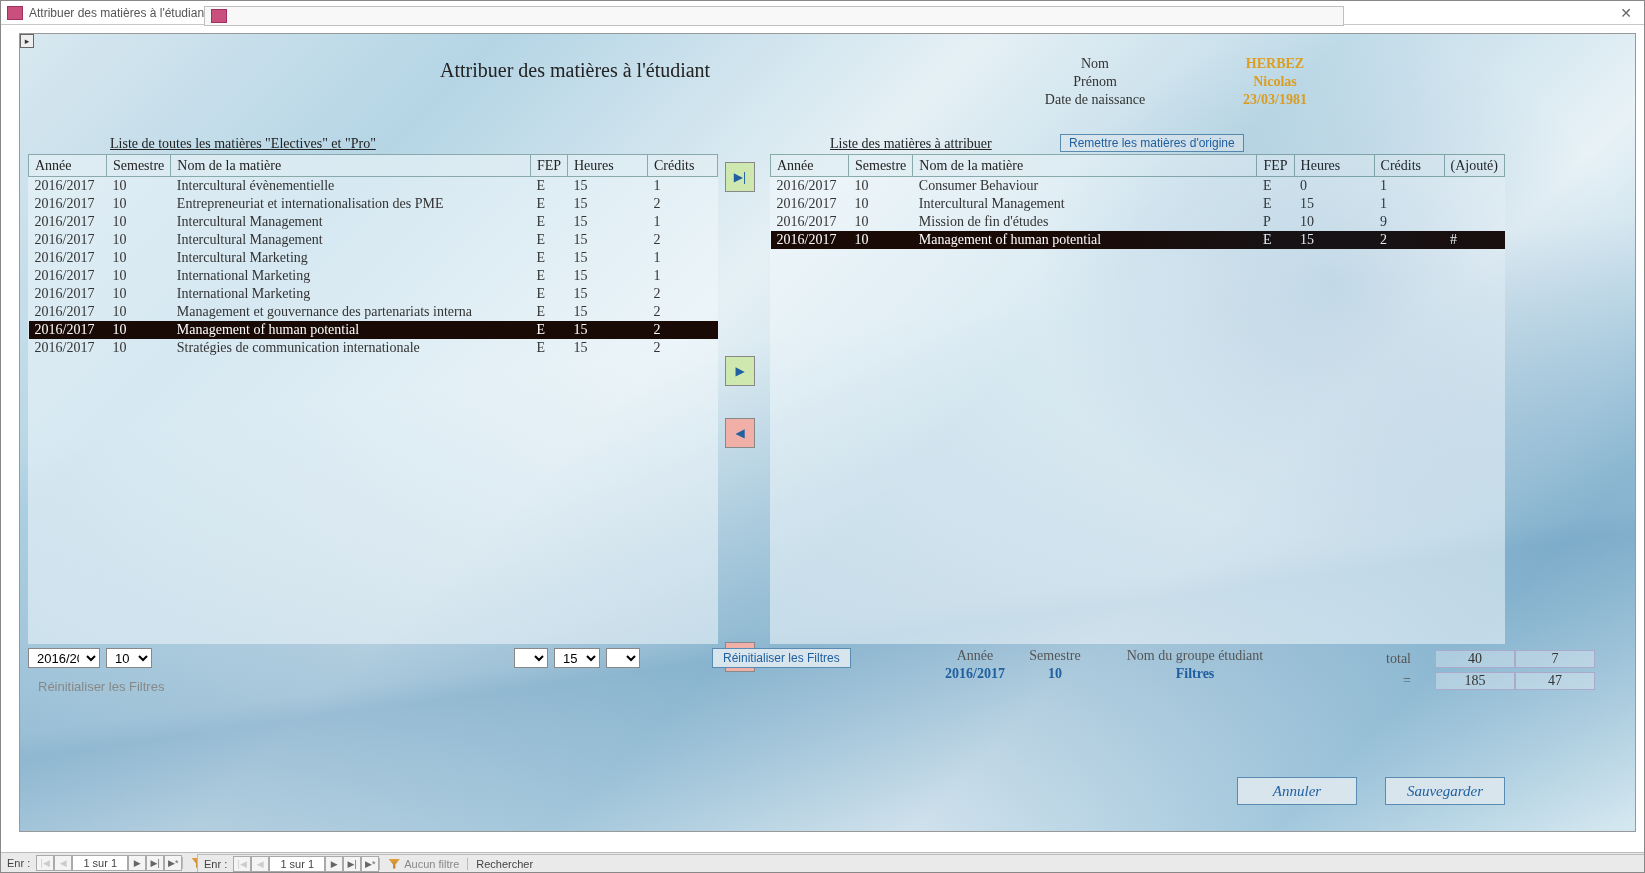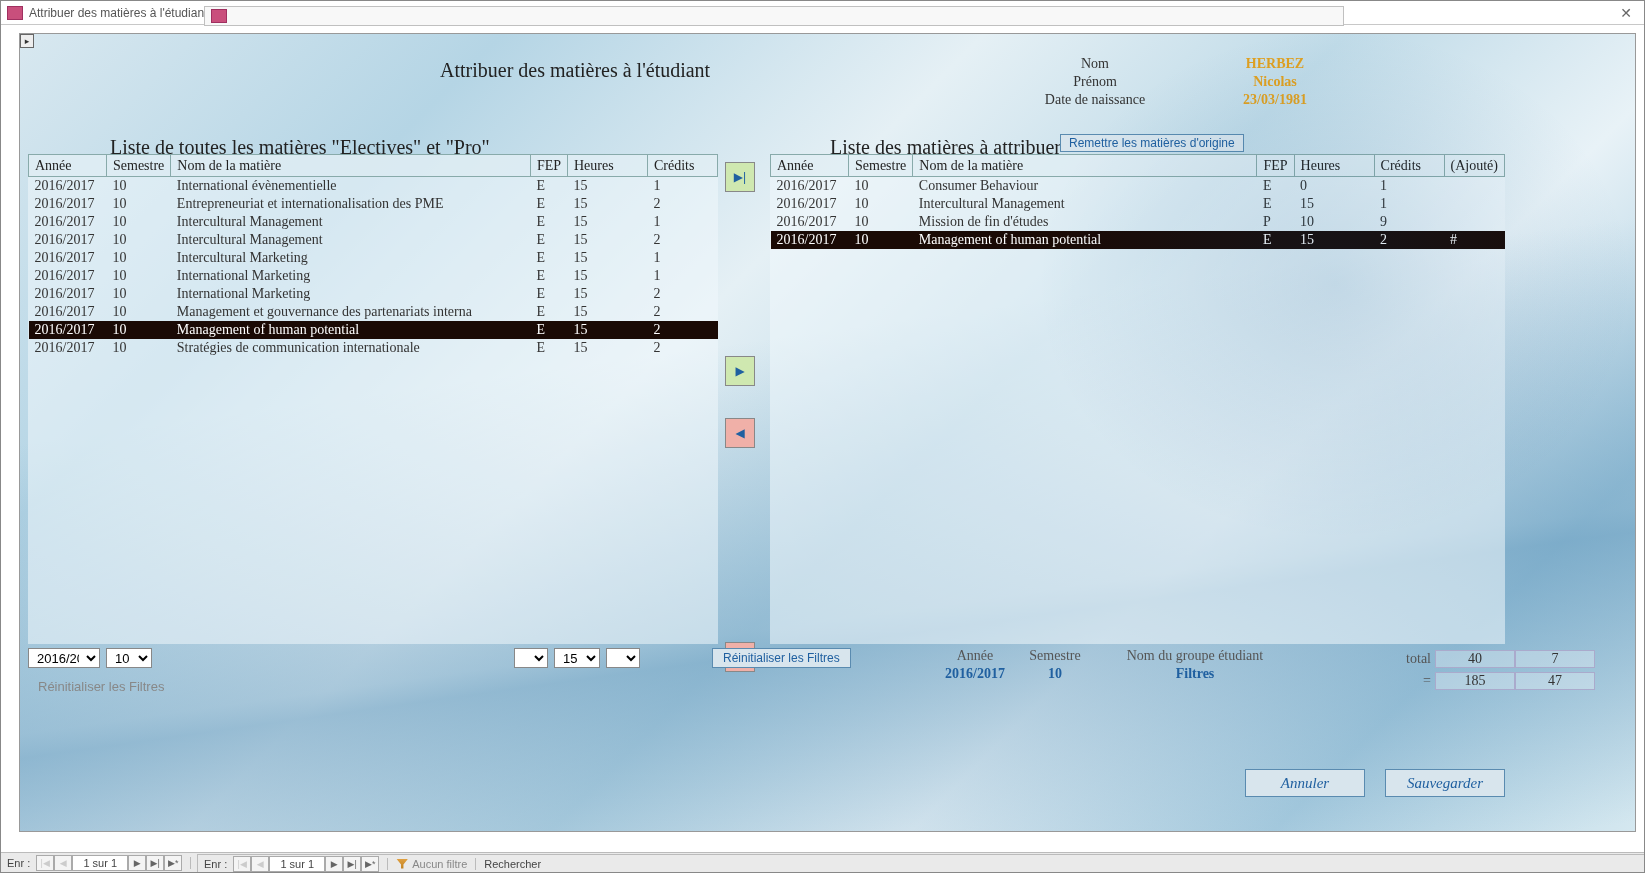--- a/index.html
+++ b/index.html
@@ -89,22 +89,23 @@
   width: 360px;
   font-family: Georgia, serif;
 }
 .student-box .row { display: flex; margin: 2px 0; }
 .student-box .lbl { width: 160px; text-align: center; color: #333; font-size: 14px; }
 .student-box .val { flex: 1; text-align: center; color: #e0a020; font-weight: bold; font-size: 14px; }
 
 .list-title {
   position: absolute;
   font-family: Georgia, serif;
-  font-size: 20px;
+  font-size: 14px;
   color: #222;
+  text-decoration: underline;
 }
 .list-title.left { left: 90px; top: 102px; }
 .list-title.right { left: 810px; top: 102px; }
 
 .reset-btn {
   position: absolute;
   left: 1040px; top: 100px;
   background: #d8e5ed;
   border: 1px solid #5a8bb0;
   color: #2060a0;
@@ -232,32 +233,32 @@
   margin-top: 2px;
 }
 .summary .data-row .val { text-align: center; }
 .summary .group-vals { color: #2060a0; font-weight: bold; }
 .summary .totals-block {
   position: absolute;
   right: 0; top: 0;
   width: 300px;
 }
 .summary .trow { display: flex; height: 22px; align-items: center; }
-.summary .trow .tlbl { width: 120px; text-align: right; color: #555; padding-right: 4px; }
+.summary .trow .tlbl { width: 120px; text-align: right; color: #555; padding-right: 24px; }
 .summary .trow .tcell {
   width: 80px; text-align: center;
   border: 1px solid #aac;
   background: rgba(255,255,255,0.3);
 }
 
 .action-btns {
   position: absolute;
-  right: 130px; bottom: 34px;
+  right: 130px; bottom: 26px;
   display: flex;
-  gap: 20px;
+  gap: 28px;
 }
 .action-btns button {
   width: 120px; height: 28px;
   background: #d8e5ed;
   border: 1px solid #5a8bb0;
   color: #2060a0;
   font-style: italic;
   font-family: Georgia, serif;
   font-size: 15px;
   cursor: pointer;
@@ -291,21 +292,20 @@
   border: 1px solid #aaa;
   background: #fff;
   text-align: center;
   line-height: 14px;
 }
 .navbar .filter-off {
   display: inline-flex; align-items: center;
   padding: 0 8px;
   border-left: 1px solid #bbb;
   color: #888;
-  margin-left: 8px;
 }
 .navbar .filter-off .ficon {
   width: 12px; height: 10px;
   margin-right: 4px;
   background: linear-gradient(#e0a040,#c08020);
   clip-path: polygon(0 0, 100% 0, 60% 60%, 60% 100%, 40% 100%, 40% 60%);
 }
 .navbar .search {
   border-left: 1px solid #bbb;
   padding: 0 8px;
@@ -374,21 +374,21 @@
           <th class="col-nom">Nom de la matière</th>
           <th class="col-fep">FEP</th>
           <th class="col-heures">Heures</th>
           <th class="col-credits">Crédits</th>
         </tr>
           </thead>
         <tbody id="left-body">
             <tr class="datarow">
               <td>2016/2017</td>
               <td>10</td>
-              <td>International évènementielle</td>
+              <td>Intercultural évènementielle</td>
               <td>E</td>
               <td>15</td>
               <td>1</td>
             </tr>
             <tr class="datarow">
               <td>2016/2017</td>
               <td>10</td>
               <td>Entrepreneuriat et internationalisation des PME</td>
               <td>E</td>
               <td>15</td>

